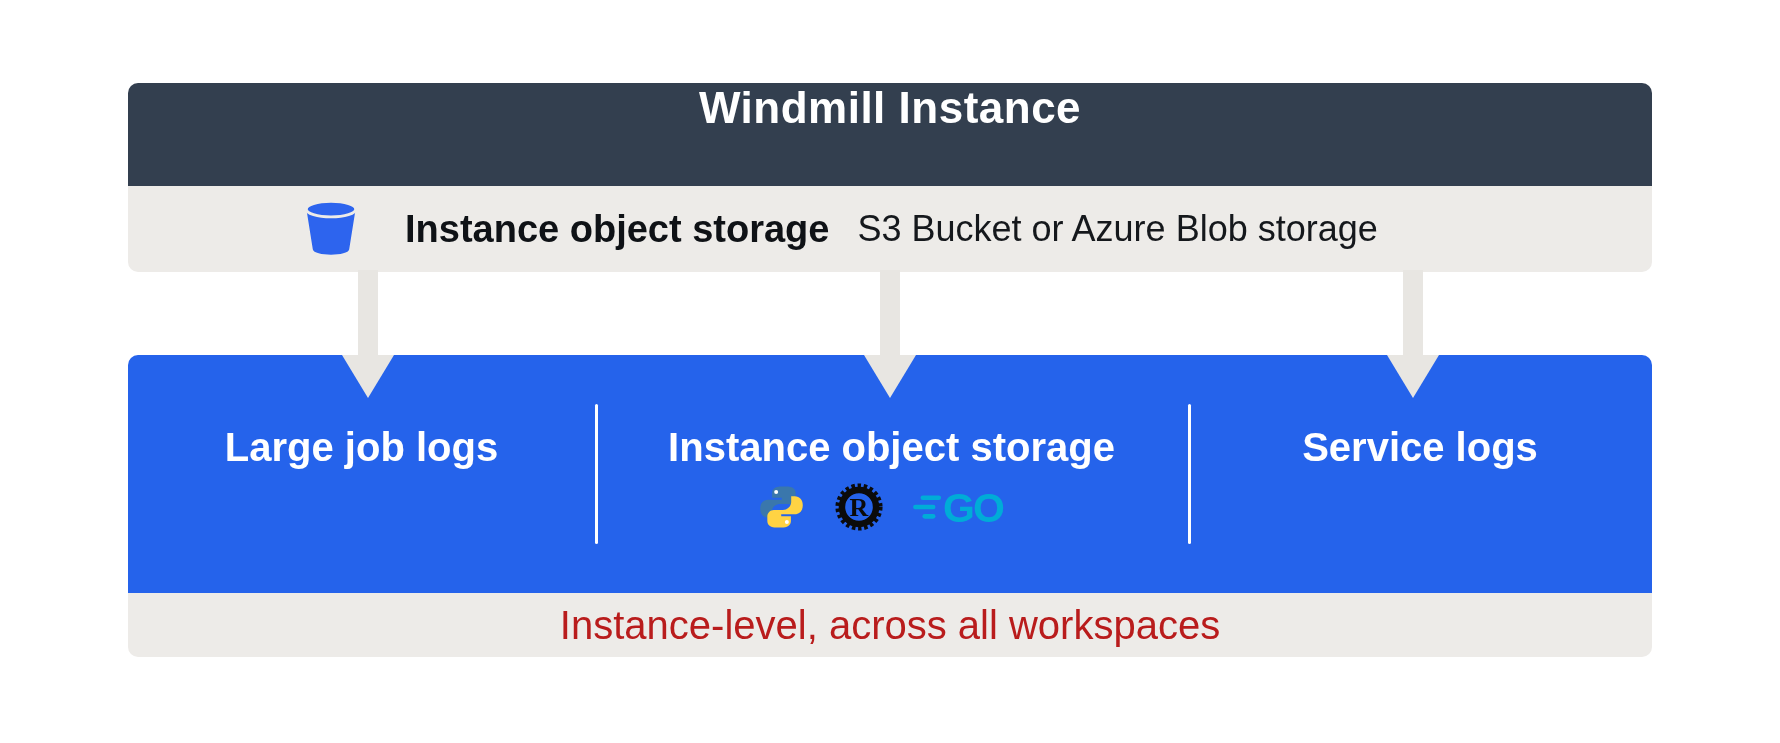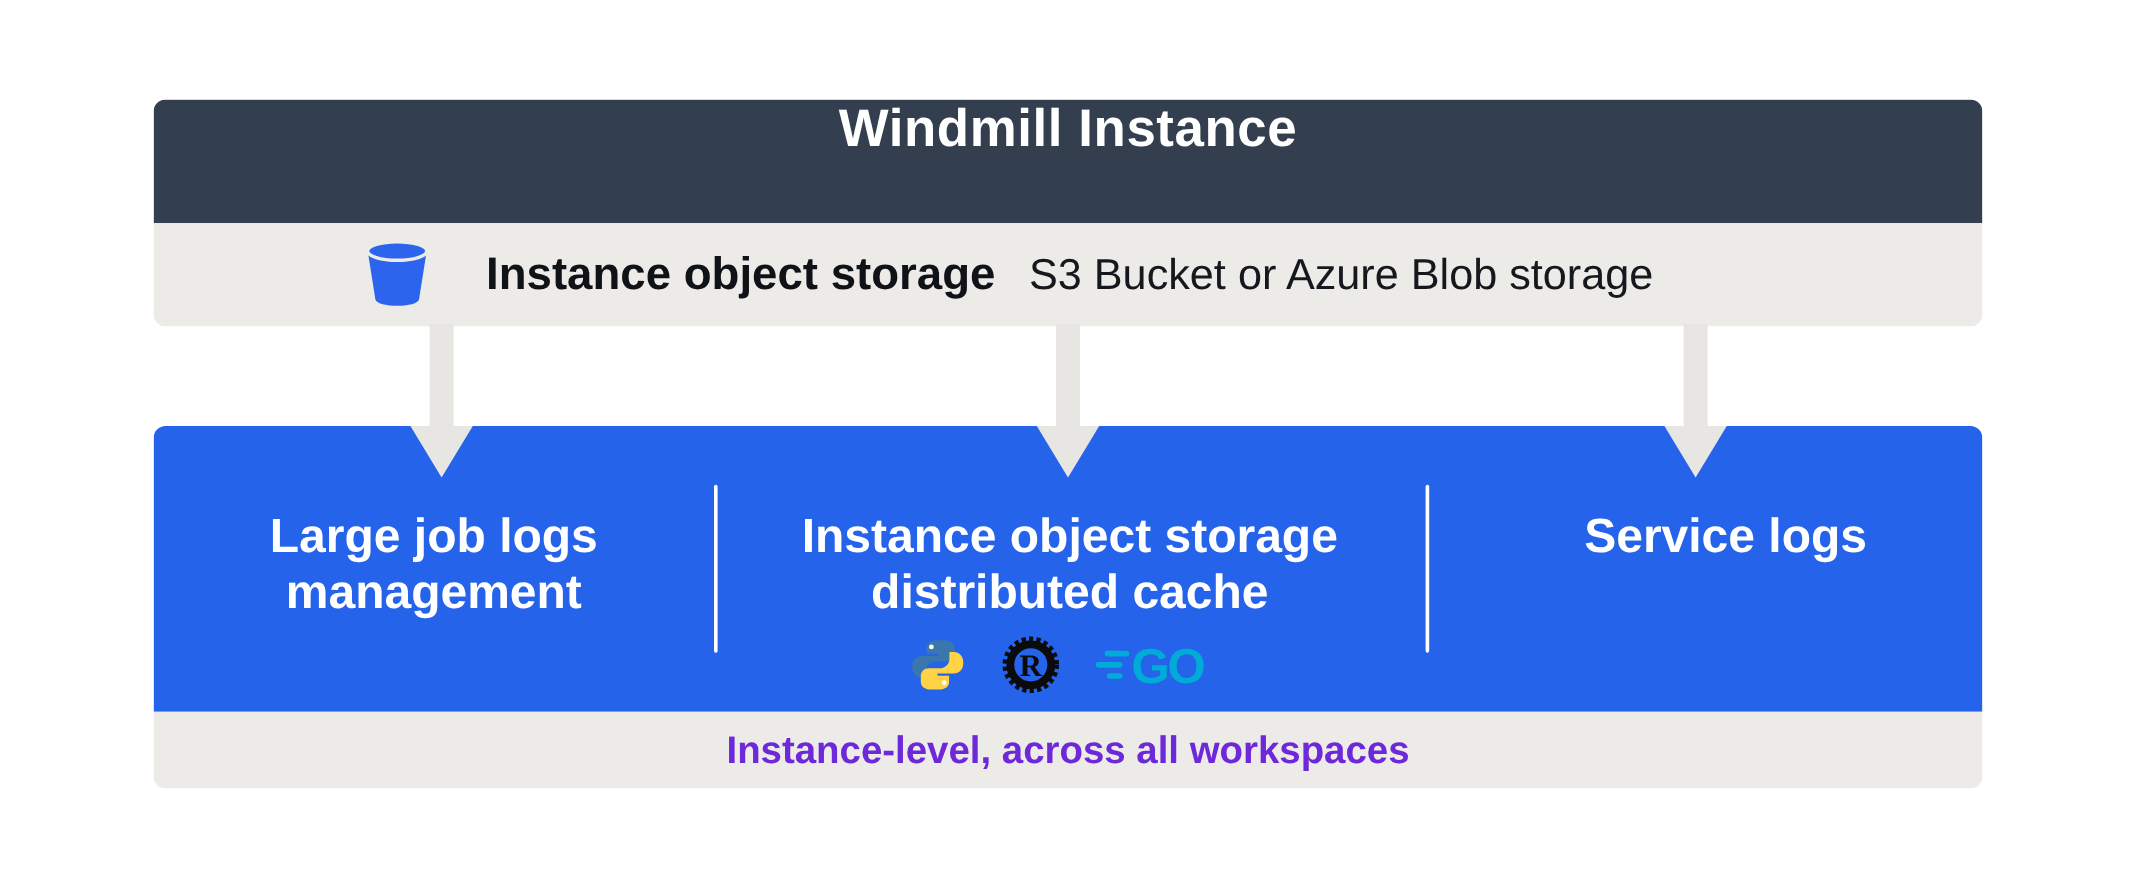--- a/index.html
+++ b/index.html
@@ -54,33 +54,33 @@
     position:relative;height:238px;background:#2563EB;
   }
   .divider{
     position:absolute;top:50%;transform:translateY(-50%);
     width:3px;height:140px;background:#ffffff;border-radius:2px;
   }
   .d1{left:467px;} .d2{left:1060px;}
   .feature-col{
     position:absolute;top:69px;text-align:center;
   }
-  .fc1{left:0;width:467px;} .fc2{left:467px;width:593px;} .fc3{left:1060px;width:464px;padding-left:18px;}
+  .fc1{left:0;width:467px;} .fc2{left:467px;width:593px;} .fc3{left:1060px;width:464px;}
   .feature-title{
     color:#ffffff;font-size:40px;line-height:47px;font-weight:700;
   }
   .lang-icons{
     margin-top:10px;display:flex;justify-content:center;align-items:center;gap:28px;
   }
   .lang-icons .ic{display:block;}
   .footer-band{
     height:64px;background:#EDEBE8;
     display:flex;align-items:center;justify-content:center;
   }
-  .footer-label{font-size:32px;font-weight:700;color:#6d28d9;}
+  .footer-label{font-size:40px;font-weight:400;color:#b91c1c;}
 </style>
 </head>
 <body>
 
 <div class="canvas">
 
   <div class="top-card">
     <div class="header-band">
       <div class="header-title">Windmill Instance</div>
     </div>
@@ -104,28 +104,26 @@
   <div class="connector-head  c3h"></div>
 
   <div class="bottom-card">
     <div class="blue-panel">
       <div class="divider d1"></div>
       <div class="divider d2"></div>
 
       <div class="feature-col fc1">
         <div class="feature-title">
           <span>Large job logs</span><br>
-          <span>management</span>
         </div>
       </div>
 
       <div class="feature-col fc2">
         <div class="feature-title">
           <span>Instance object storage</span><br>
-          <span>distributed cache</span>
         </div>
         <div class="lang-icons">
           <span class="ic">
             <svg viewBox="0 0 64 64" width="47" height="52" aria-hidden="true">
               <path fill="#3A77AC" d="M31.8 4c-7.4 0-12.6 2.7-12.6 8.9v6.6h13.2v2.6H13.9C7.4 22.1 3 26.9 3 34.3c0 7.5 4.4 12.2 10.9 12.2h4.9v-7.8c0-6 5.2-10.7 11.3-10.7h12.3c5 0 8.9-4 8.9-9V12.9C51.3 6.7 46 4 38.8 4h-7z"></path>
               <circle cx="24.7" cy="11.7" r="2.7" fill="#ffffff"></circle>
               <path fill="#FFD343" d="M32.2 60c7.4 0 12.6-2.7 12.6-8.9v-6.6H31.6v-2.6h18.5C56.6 41.9 61 37.1 61 29.7c0-7.5-4.4-12.2-10.9-12.2h-4.9v7.8c0 6-5.2 10.7-11.3 10.7H21.6c-5 0-8.9 4-8.9 9v6.1C12.7 57.3 18 60 25.2 60h7z"></path>
               <circle cx="39.3" cy="52.3" r="2.7" fill="#ffffff"></circle>
             </svg>
           </span>

